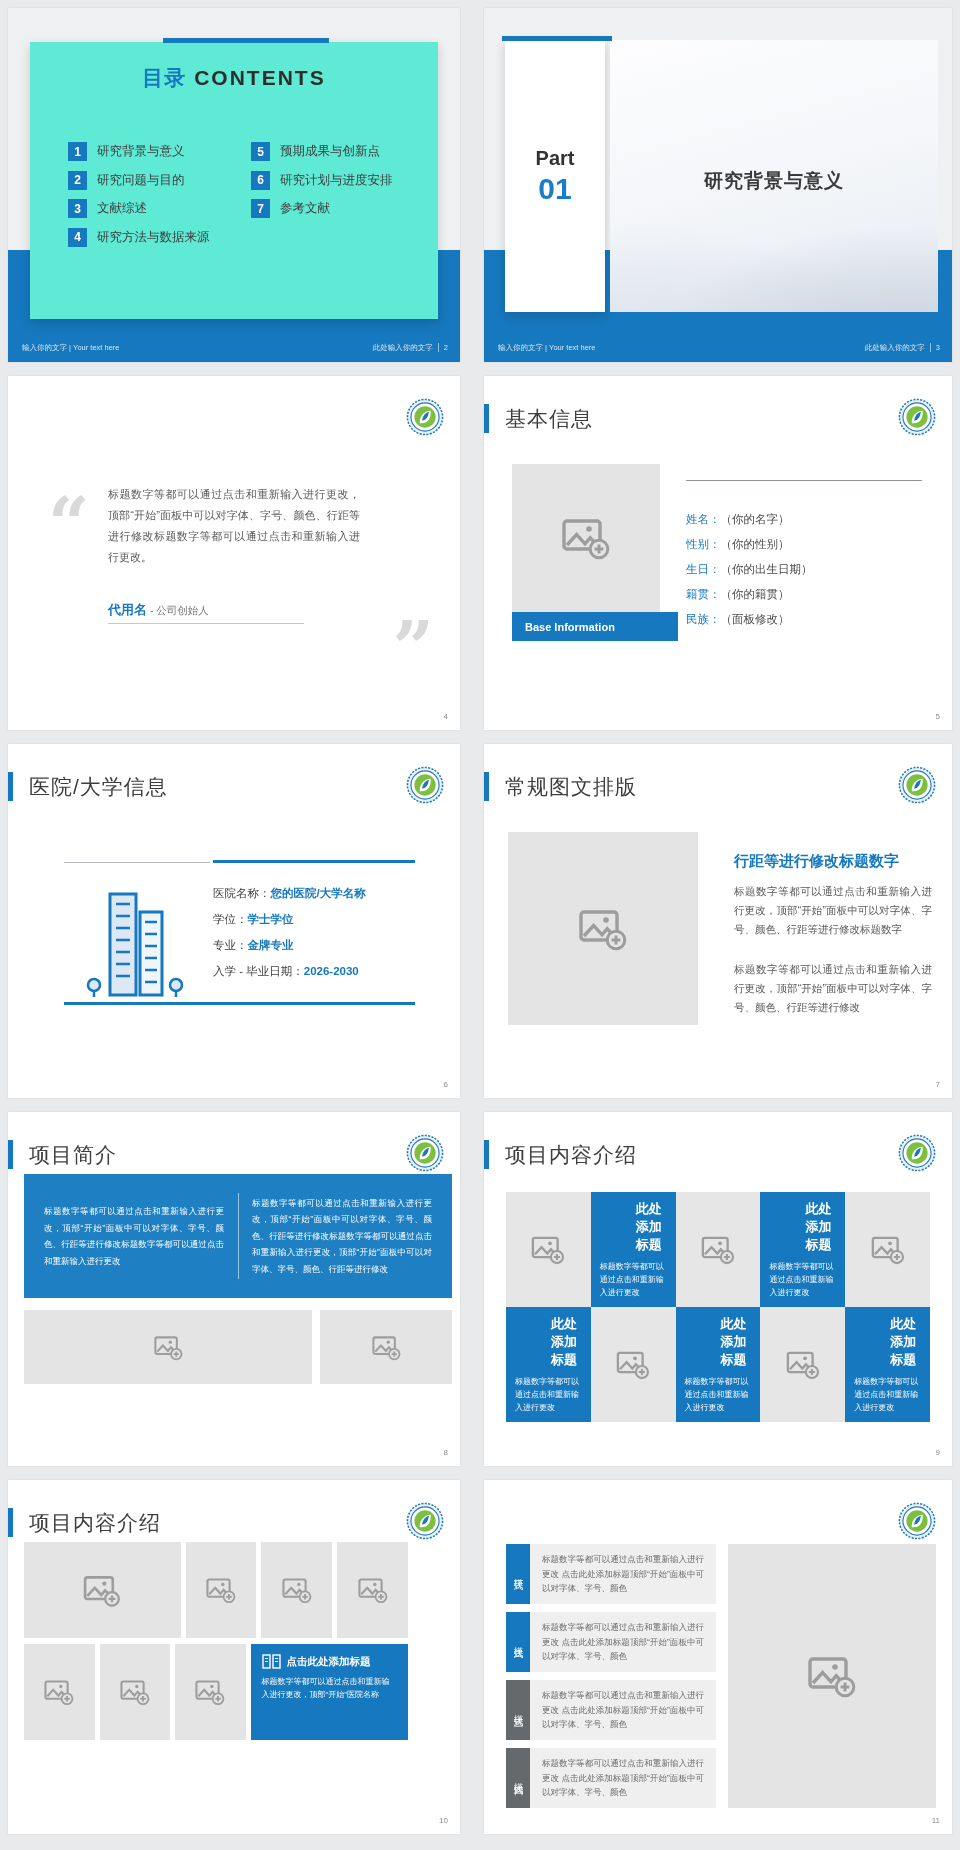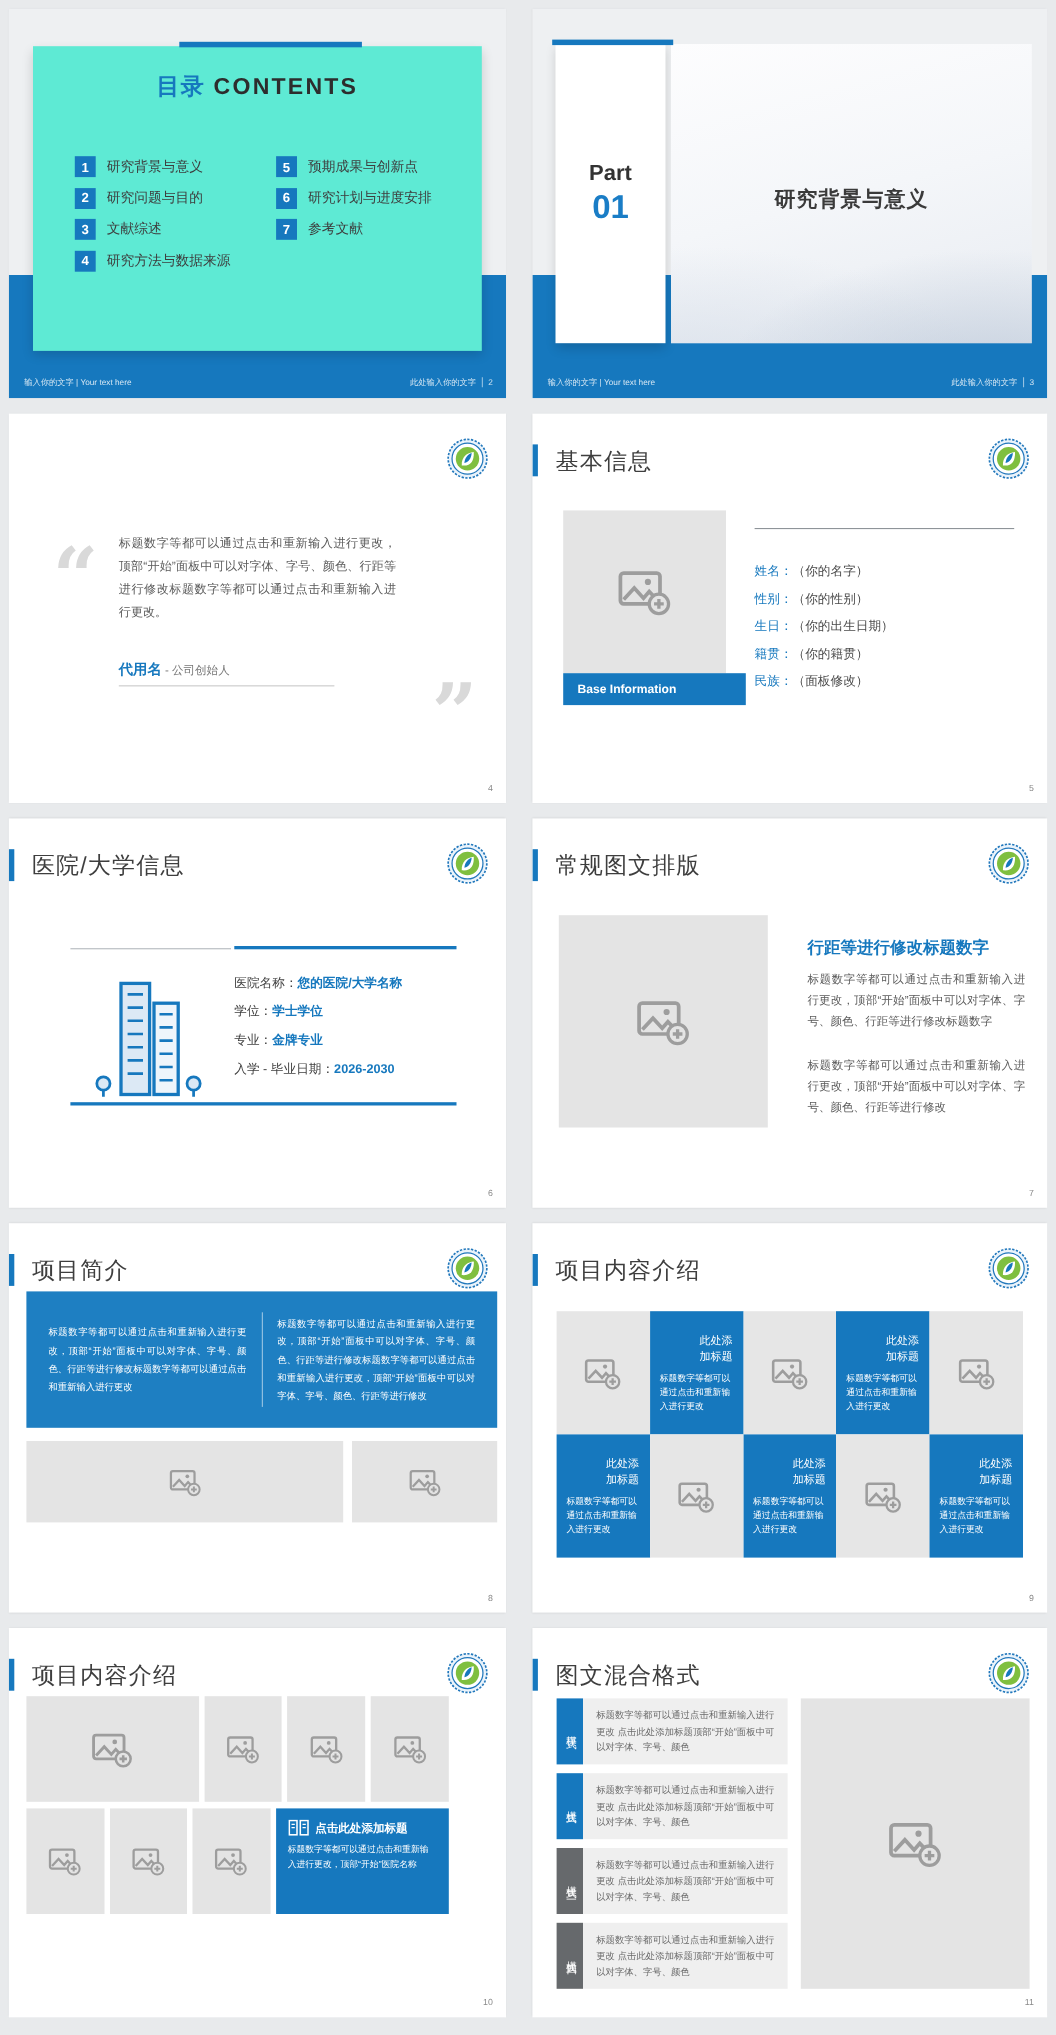--- a/index.html
+++ b/index.html
@@ -102,21 +102,21 @@
   .intro-div{width:1px;height:86px;background:rgba(255,255,255,.55);}
   .intro-ph1{position:absolute;left:16px;top:198px;width:288px;height:74px;}
   .intro-ph2{position:absolute;left:312px;top:198px;width:132px;height:74px;}
 
   
   .cb-grid{position:absolute;left:22px;top:80px;width:424px;height:224px;display:grid;
            grid-template-columns:repeat(5,1fr);grid-template-rows:1fr 1fr;}
   .cb-cell.img{background:#e6e6e6;display:flex;align-items:center;justify-content:center;}
   .cb-cell.txt{background:#1678be;color:#fff;display:flex;flex-direction:column;justify-content:center;
                padding:8px 9px;box-sizing:border-box;}
-  .cb-t{font-size:10px;font-weight:normal;margin-bottom:6px;padding-left:36px;}
+  .cb-t{font-size:13px;font-weight:bold;margin-bottom:6px;padding-left:36px;}
   .cb-b{font-size:8px;line-height:13px;}
 
   
   .g9{position:absolute;left:16px;top:62px;width:384px;}
   .g9-row{display:flex;gap:5px;margin-bottom:6px;}
   .g9-wide{width:168px;height:96px;}
   .g9-sq{width:76px;height:96px;}
   .g9-blue{width:168px;height:96px;background:#1678be;color:#fff;padding:10px 11px;box-sizing:border-box;}
   .g9-title-row{display:flex;align-items:center;gap:6px;}
   .g9-title{font-size:10.5px;font-weight:bold;}
@@ -539,24 +539,20 @@
             <span class="g9-title">点击此处添加标题</span>
           </div>
           <div class="g9-body">标题数字等都可以通过点击和重新输入进行更改，顶部“开始”医院名称</div>
         </div>
       </div>
     </div>
     <div class="pagenum">10</div>
   </div>
 
   <div class="slide">
-    <div class="s-head">
-      <div class="s-accent"></div>
-      <div class="s-title">图文混合格式</div>
-    </div>
     <div class="logo-slot">
   <svg viewBox="0 0 40 40">
     <circle cx="20" cy="20" r="18.5" fill="#eaf3fb" stroke="#2278bc" stroke-width="1.6" stroke-dasharray="2.2 1.4"></circle>
     <circle cx="20" cy="20" r="14.8" fill="#fff" stroke="#2278bc" stroke-width="1.2"></circle>
     <circle cx="20" cy="20" r="11.2" fill="#7fbf3f"></circle>
     <path d="M14.5 26.5c8.5 1 12-4.5 11.5-13-6.5 0.5-12 5-11.5 13z" fill="#fff"></path>
     <path d="M17 24c4.5-1 6.5-4.5 7-9.5-3.5 1-6.5 4.5-7 9.5z" fill="#1678be"></path>
   </svg>
 </div>
     <div class="mode-rows">

